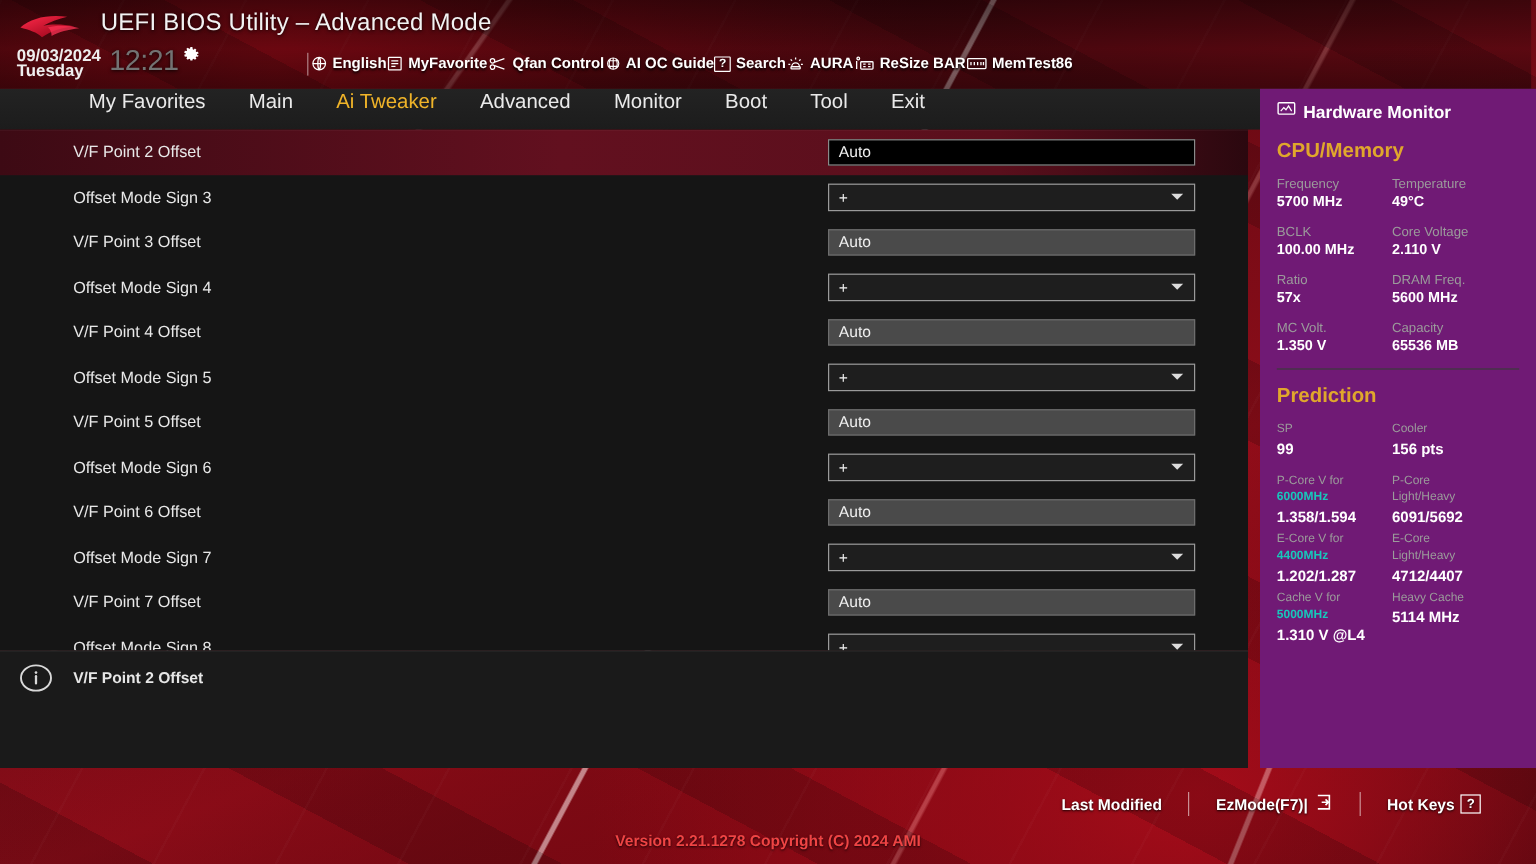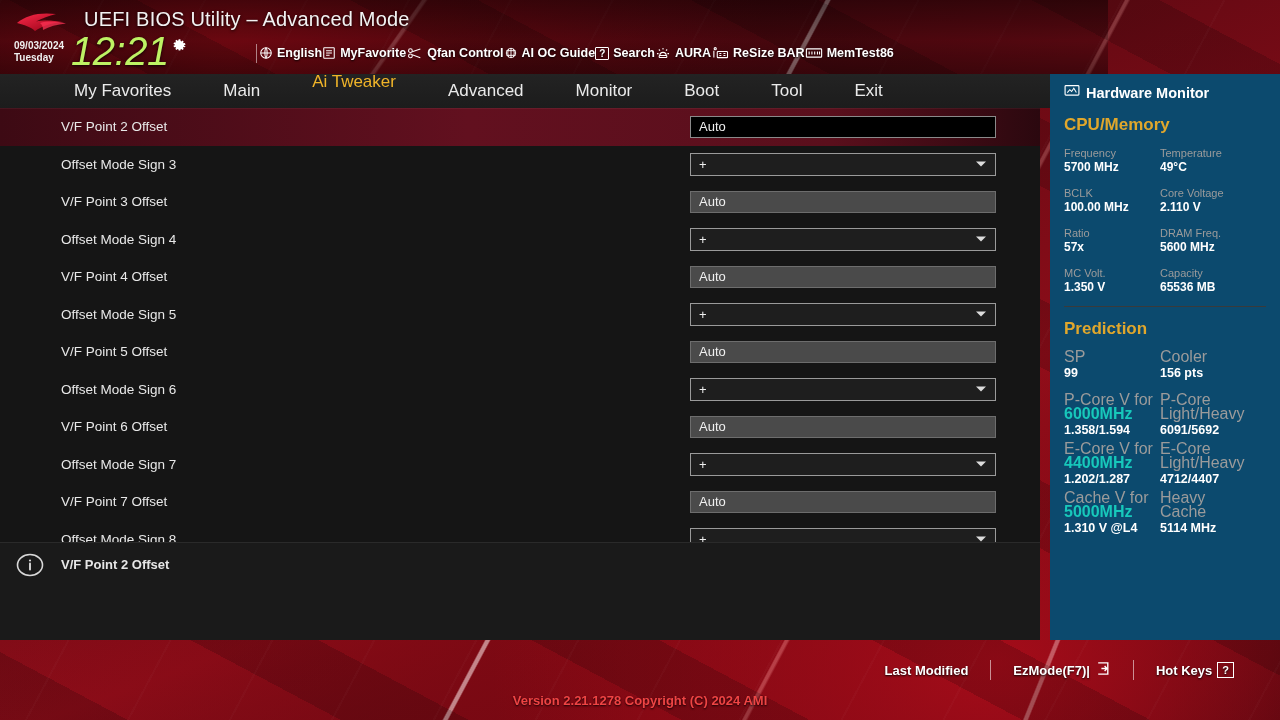--- a/index.html
+++ b/index.html
@@ -24,55 +24,55 @@
       linear-gradient(160deg, #2a0409 0%, #6b0a14 38%, #8d0d19 62%, #3c060c 100%);
   }
   #bg::after{
     content:""; position:absolute; inset:0;
     background:
       repeating-linear-gradient(118deg, rgba(255,255,255,.018) 0 2px, rgba(0,0,0,0) 2px 90px),
       repeating-linear-gradient(28deg, rgba(0,0,0,.16) 0 60px, rgba(0,0,0,0) 60px 160px);
   }
 
   
-  #header { position:absolute; left:0; top:0; width:1108px; height:74px; }
+  #header { position:absolute; left:0; top:0; width:1276px; height:74px; }
   #hdr-shade{
     position:absolute; inset:0;
     background:linear-gradient(180deg, rgba(0,0,0,.45) 0%, rgba(0,0,0,.20) 55%, rgba(0,0,0,.42) 100%);
   }
   #rog-logo{ position:absolute; left:14px; top:8px; width:60px; height:30px; }
   .title{
     position:absolute; left:84px; top:8px;
     font-size:20px; color:#f2f2f2; letter-spacing:.2px; font-weight:400;
     text-shadow:0 1px 3px rgba(0,0,0,.8);
   }
   #datetime{ position:absolute; left:14px; top:36px; display:flex; align-items:flex-start; }
-  .date-block{ font-size:10px; line-height:12px; color:#efefef; padding-top:4px; font-weight:700; }
-  .clock{ font-size:40px; line-height:30px; color:#bef264; margin-left:7px; font-weight:400; letter-spacing:-.5px;
-          text-shadow:0 1px 3px rgba(0,0,0,.85);font-style:italic; }
+  .date-block{ font-size:14px; line-height:12px; color:#efefef; padding-top:4px; font-weight:700; }
+  .clock{ font-size:24px; line-height:30px; color:#737373; margin-left:7px; font-weight:400; letter-spacing:-.5px;
+          text-shadow:0 1px 3px rgba(0,0,0,.85); }
   .gear{ margin-left:2px; margin-top:1px; }
   #toolbar{
     position:absolute; left:256px; top:42px; height:22px;
     display:flex; align-items:center; 
     font-size:12.5px; font-weight:700; color:#ffffff;
     text-shadow:0 1px 2px rgba(0,0,0,.9);
   }
   #toolbar .sep{ width:1px; height:19px; background:rgba(255,255,255,.5); margin-right:2px; }
   .tb-item{ display:flex; align-items:center; gap:4px; white-space:nowrap; }
   .tb-item svg{ display:block; }
   .qmark{
     display:inline-block; border:1.4px solid #fff; font-size:10px; font-weight:700;
     line-height:11px; padding:0 3px; border-radius:1px;
   }
 
   
   #menubar{
     position:absolute; left:0; top:74px; width:1280px; height:34px;
     background:linear-gradient(180deg,#232323 0%, #1c1c1c 100%);
-    display:flex; align-items:center; padding-left:56px; gap:16px;
+    display:flex; align-items:flex-start; padding-left:56px; gap:0;
   }
   .menu-item{
     font-size:17px; color:#eaeaea; padding:0 18px; line-height:22px; white-space:nowrap;
   }
   .menu-item.active{ color:#f0b429; border-bottom:2px solid #f0b429; padding-bottom:17px; }
 
   
   #content{
     position:absolute; left:0; top:108px; width:1040px; height:434px;
     background:#151515; overflow:hidden;
@@ -114,38 +114,38 @@
     background:#1a1a1a; border-top:1px solid #2a2a2a;
   }
   #info-icon{ position:absolute; left:16px; top:551px; }
   #help-text{
     position:absolute; left:61px; top:557px; font-size:13px; color:#e6e6e6; font-weight:700;
   }
 
   
   #hwmon{
     position:absolute; left:1050px; top:74px; width:230px; height:566px;
-    background:#0c4a6e; padding:10px 0 0 0;
+    background:#701a75; padding:10px 0 0 0;
   }
   #hw-title{
     display:flex; align-items:center; gap:6px;
     font-size:14.5px; color:#ffffff; font-weight:700; padding-left:14px; margin-bottom:13px;
   }
   .hw-section{
     font-size:17px; color:#e0a72c; font-weight:700; padding-left:14px; margin-bottom:11px;
   }
   .hw-grid{ padding-left:14px; padding-right:8px; }
   .hw-pair{ display:flex; margin-bottom:11px; }
   .hw-cell{ width:96px; }
   .hw-k{ font-size:11px; color:#9b9b9b; line-height:14px; }
   .hw-v{ font-size:12px; color:#ffffff; font-weight:700; line-height:15px; }
   .hw-k .cy{ color:#17c8bb; font-weight:700; }
   .hw-div{ height:1px; background:#3a3a3a; margin:4px 14px 12px 14px; }
   .pred-block .hw-pair{ margin-bottom:2px; }
-  .pred-block .hw-k{ font-size:16px; line-height:14.5px; }
+  .pred-block .hw-k{ font-size:10px; line-height:14.5px; }
   .pred-block .hw-v{ font-size:12.5px; line-height:17px; margin-bottom:1px; }
 
   
   #footer{
     position:absolute; left:0; top:655px; width:1280px; height:30px;
     display:flex; align-items:center; justify-content:flex-end; padding-right:24px; gap:0;
   }
   .ft-item{
     font-size:13px; font-weight:700; color:#ffffff; display:flex; align-items:center; gap:5px;
     padding:0 22px; white-space:nowrap; text-shadow:0 1px 2px rgba(0,0,0,.9);justify-content:center;

